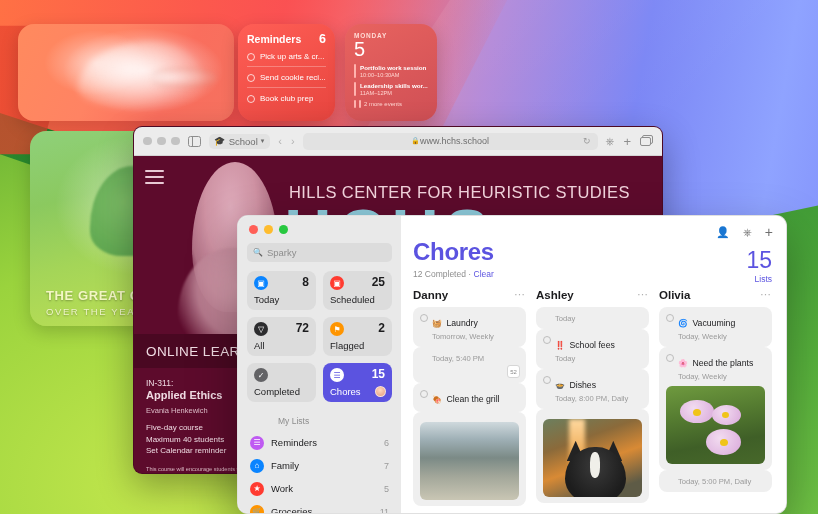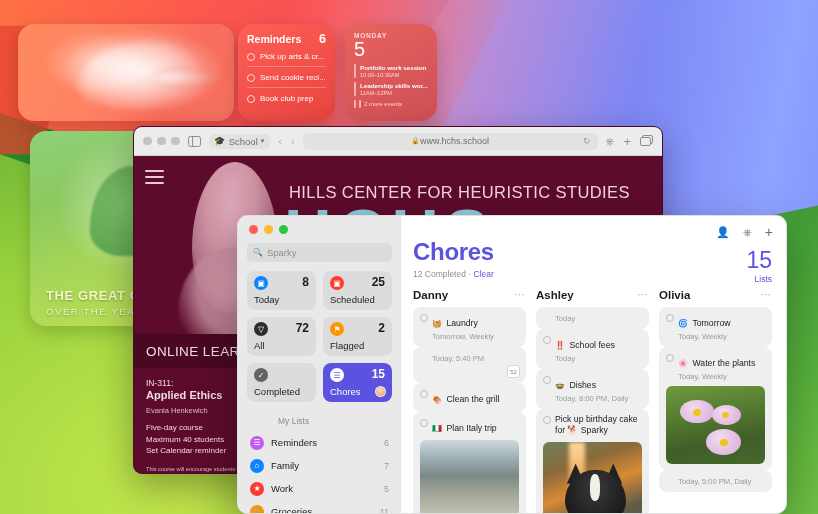--- a/index.html
+++ b/index.html
@@ -519,25 +519,20 @@
 
         <div class="task">
           <div class="trow">
             <div class="tcheck"></div>
             <div><span class="tflag">🍖</span>
             <span class="ttitle">Clean the grill</span></div>
           </div>
         </div>
 
         <div class="task">
-          <div class="trow">
-            <div class="tcheck"></div>
-            <div><span class="tflag">🇮🇹</span>
-            <span class="ttitle">Plan Italy trip</span></div>
-          </div>
           <div class="thumb thumb-italy">
             
             
           </div>
         </div>
       </div>
 
       <div class="col">
         <div class="col-hdr">
           <div class="cname">Ashley</div>
@@ -560,54 +555,50 @@
         <div class="task">
           <div class="trow">
             <div class="tcheck"></div>
             <div><span class="tflag">🍲</span>
             <span class="ttitle">Dishes</span></div>
           </div>
           <div class="tsub">Today, 8:00 PM, Daily</div>
         </div>
 
         <div class="task">
-          <div class="trow">
-            <div class="tcheck"></div>
-            <div class="ttitle">Pick up birthday cake for 🐕 Sparky</div>
-          </div>
           <div class="thumb thumb-dog">
             <div class="curtain"></div>
             <div class="ear1"></div>
             <div class="ear2"></div>
             <div class="head"></div>
             <div class="blaze"></div>
           </div>
         </div>
       </div>
 
       <div class="col">
         <div class="col-hdr">
           <div class="cname">Olivia</div>
           <div class="cdots">⋯</div>
         </div>
 
         <div class="task">
           <div class="trow">
             <div class="tcheck"></div>
             <div><span class="tflag">🌀</span>
-            <span class="ttitle">Tomorrow</span></div>
+            <span class="ttitle">Vacuuming</span></div>
           </div>
           <div class="tsub">Today, Weekly</div>
         </div>
 
         <div class="task">
           <div class="trow">
             <div class="tcheck"></div>
             <div><span class="tflag">🌸</span>
-            <span class="ttitle">Water the plants</span></div>
+            <span class="ttitle">Need the plants</span></div>
           </div>
           <div class="tsub">Today, Weekly</div>
           <div class="thumb thumb-flower">
             <div class="petal" style="left:14%;top:18%;width:34%;height:30%"></div>
             <div class="core" style="left:27%;top:29%;width:8%;height:9%"></div>
             <div class="petal" style="left:46%;top:24%;width:30%;height:26%"></div>
             <div class="core" style="left:57%;top:33%;width:7%;height:8%"></div>
             <div class="petal" style="left:40%;top:55%;width:36%;height:34%"></div>
             <div class="core" style="left:55%;top:68%;width:8%;height:9%"></div>
           </div>

